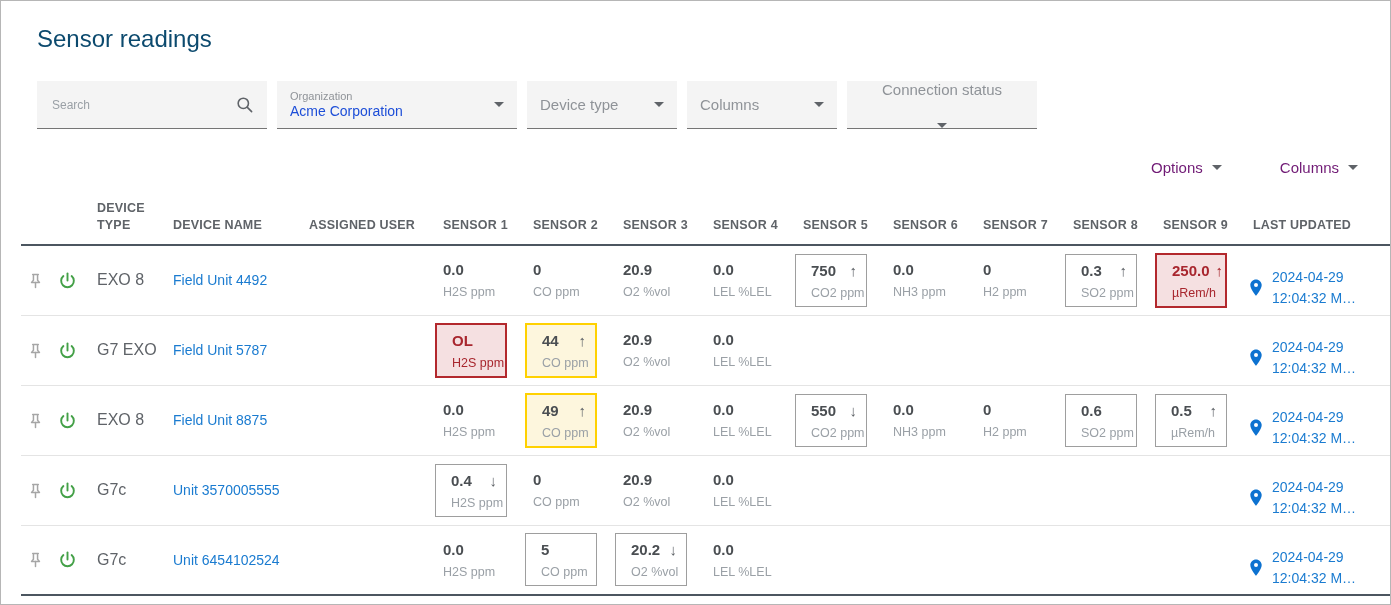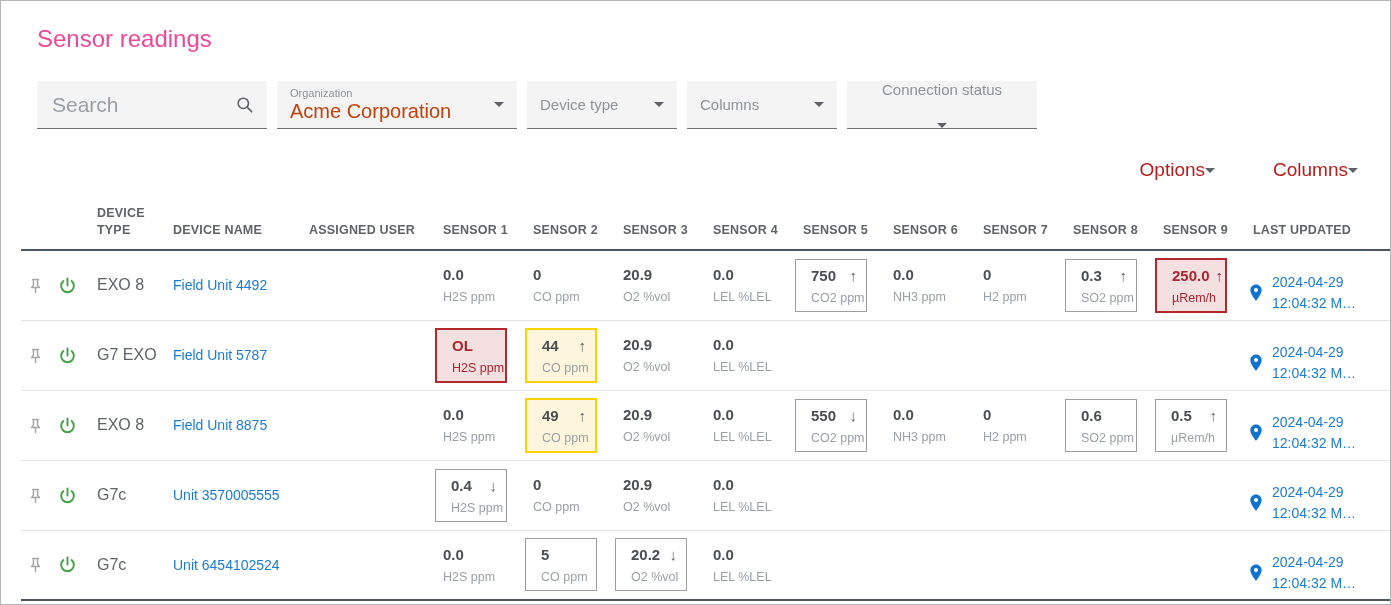--- a/index.html
+++ b/index.html
@@ -6,38 +6,38 @@
     --alert:#b3282d; --alert-bg:#f5e0e1; --warning:#ffd100; --warning-bg:#fdf6dd;
     --link:#1a7bd0; --pin-blue:#0d72d0; --power-green:#43a047; --box-gray:#9e9e9e;
   }
   *{box-sizing:border-box;}
   html,body{margin:0;padding:0;}
   body{
     width:1391px;height:605px;overflow:hidden;background:#fff;
     border:1px solid #b6b6b6;
     font-family:"Liberation Sans",sans-serif;color:#5f6368;
   }
-  .page-title{font-size:24px;font-weight:400;color:#ec4899;margin:24px 0 0 36px;}
+  .page-title{font-size:24px;font-weight:400;color:#0c4a6e;margin:24px 0 0 36px;}
   
   .filters{display:flex;gap:10px;margin:28px 36px 0 36px;}
   .fbox{background:#f4f4f4;border-bottom:1px solid #757575;height:48px;display:flex;align-items:center;padding:0 13px;cursor:pointer;}
   .fbox.search{width:230px;justify-content:space-between;cursor:text;}
   .fbox.search input{border:none;background:transparent;outline:none;width:170px;
-    font-family:"Liberation Sans",sans-serif;font-size:21px;color:#4c1d95;}
+    font-family:"Liberation Sans",sans-serif;font-size:12px;color:#4c1d95;}
   .fbox.search input::placeholder{color:#9aa0a6;}
   .fbox.org{width:240px;justify-content:space-between;}
   .org-lines{display:flex;flex-direction:column;justify-content:center;}
   .flabel{font-size:11px;color:#8f9398;margin-bottom:1px;}
-  .fvalue{font-size:20px;color:#c2410c;}
+  .fvalue{font-size:14px;color:#1d4ed8;}
   .fbox.sel{justify-content:space-between;font-size:15px;color:#8f9398;}
   .w150{width:150px;} .w190{width:190px;flex-direction:column;}
   .caret{width:0;height:0;border-left:5px solid transparent;border-right:5px solid transparent;border-top:5px solid #5f6368;flex:none;}
   
   .toolbar{display:flex;justify-content:flex-end;align-items:center;gap:58px;margin:30px 32px 0 0;}
-  .tbtn{display:flex;align-items:center;gap:0;font-size:19px;color:#b91c1c;cursor:pointer;}
+  .tbtn{display:flex;align-items:center;gap:9px;font-size:15px;color:#701a75;cursor:pointer;}
   
   .table{margin:24px 0 0 20px;}
   .grid{display:grid;grid-template-columns:28px 36px 76px 136px 134px repeat(9,90px) 148px;align-items:center;}
   .thead{align-items:end;border-bottom:2px solid #4c5660;padding-bottom:10px;min-height:44px;}
   .th{font-size:12.5px;font-weight:700;color:#5f6368;letter-spacing:.2px;line-height:1.35;padding-left:12px;}
   .row{height:70px;border-bottom:1px solid #e4e4e4;}
   .row:last-child{border-bottom:2px solid #4c5660;}
   .cell{min-width:0;}
   .col-pin,.col-power{display:flex;justify-content:center;align-items:center;}
   .col-pin{cursor:pointer;}

